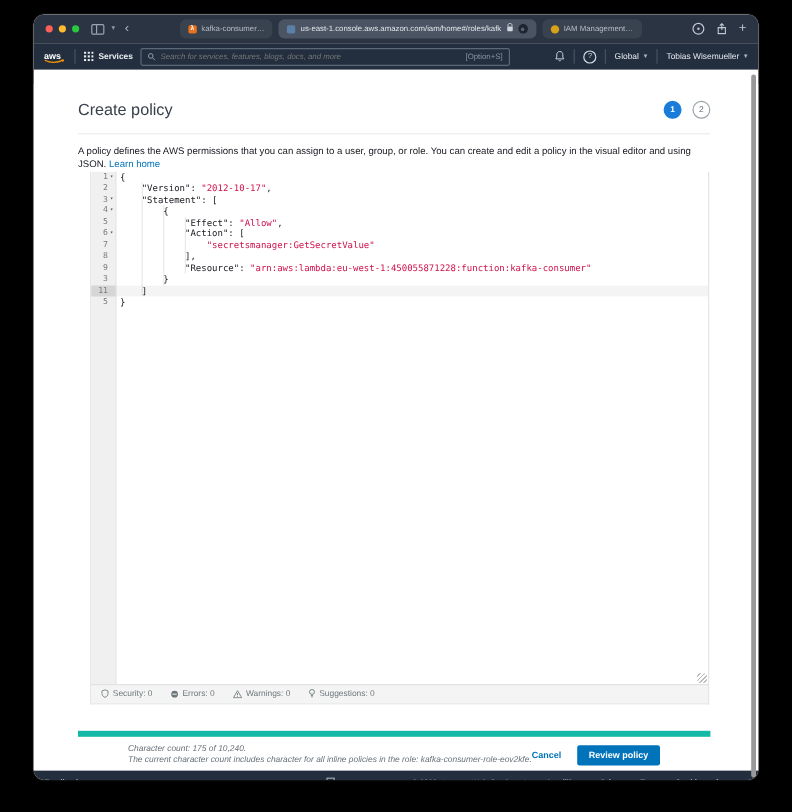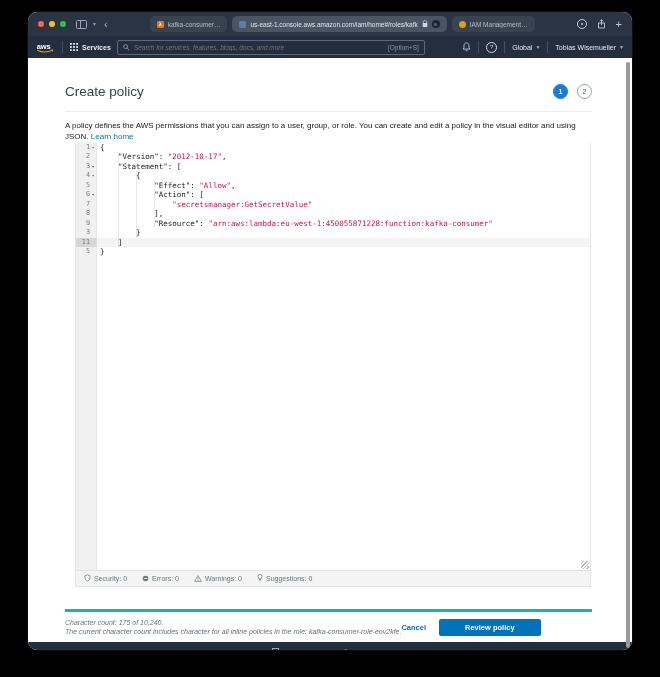--- a/index.html
+++ b/index.html
@@ -85,27 +85,27 @@
   .lc{padding-left:4px;white-space:pre;color:#16191f;position:relative;z-index:1;}
   .tok-s{color:#d1114b;}
   .resize-handle{position:absolute;right:1px;bottom:1px;width:8px;height:8px;
      background:repeating-linear-gradient(135deg,transparent,transparent 1.5px,#b9b9b9 1.5px,#b9b9b9 2.5px);}
   .statusbar{height:15px;background:#f4f4f4;border-top:1px solid #e2e2e2;display:flex;align-items:center;
              gap:15px;padding:0 8px;font-size:7px;color:#6d787a;flex:0 0 auto;}
   .stitem{display:flex;align-items:center;gap:3px;}
   .stitem svg{display:block;}
 
   
-  .bottombar{margin-top:22px;border-top:3px solid #14b8a6;padding-top:6px;display:flex;
-             justify-content:flex-start;align-items:center;}
+  .bottombar{margin-top:22px;border-top:5px solid #14b8a6;padding-top:6px;display:flex;
+             justify-content:center;align-items:center;}
   .charblock{font-size:7px;font-style:italic;color:#687078;line-height:1.4;}
   .actions{display:flex;align-items:center;gap:13px;}
   .cancel-link{font-size:7.5px;font-weight:bold;}
   .review-btn{background:#0073bb;color:#fff;font-size:7.5px;font-weight:bold;border:none;
-              border-radius:2px;padding:4px 26px;cursor:pointer;font-family:"Liberation Sans",sans-serif;}
+              border-radius:2px;padding:4px 10px;cursor:pointer;font-family:"Liberation Sans",sans-serif;}
 
   
   .appfooter{height:20px;background:#232f3e;display:flex;align-items:center;padding:0 9px;
              font-size:6.5px;color:#a8b2b8;gap:9px;}
   .feedback{color:#d5dbdb;font-weight:bold;}
   .unified{color:#fff;font-weight:bold;}
   .ext-ico{display:inline-block;width:5px;height:5px;border:1px solid #9aa5ab;margin-left:2px;position:relative;top:0px;}
   .footright{margin-left:auto;display:flex;align-items:center;gap:10px;}
   .footlink{color:#d5dbdb;font-weight:bold;cursor:pointer;}
 

